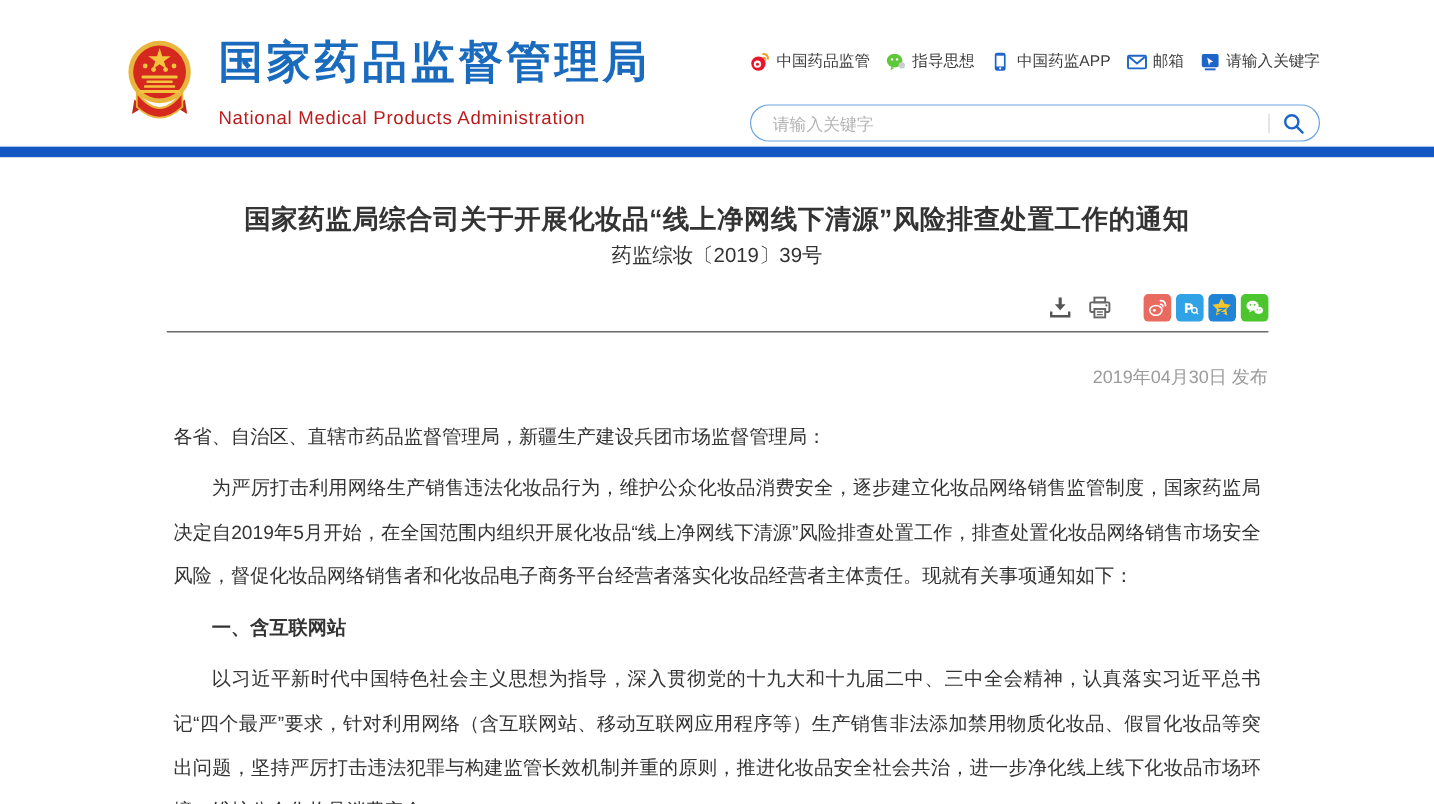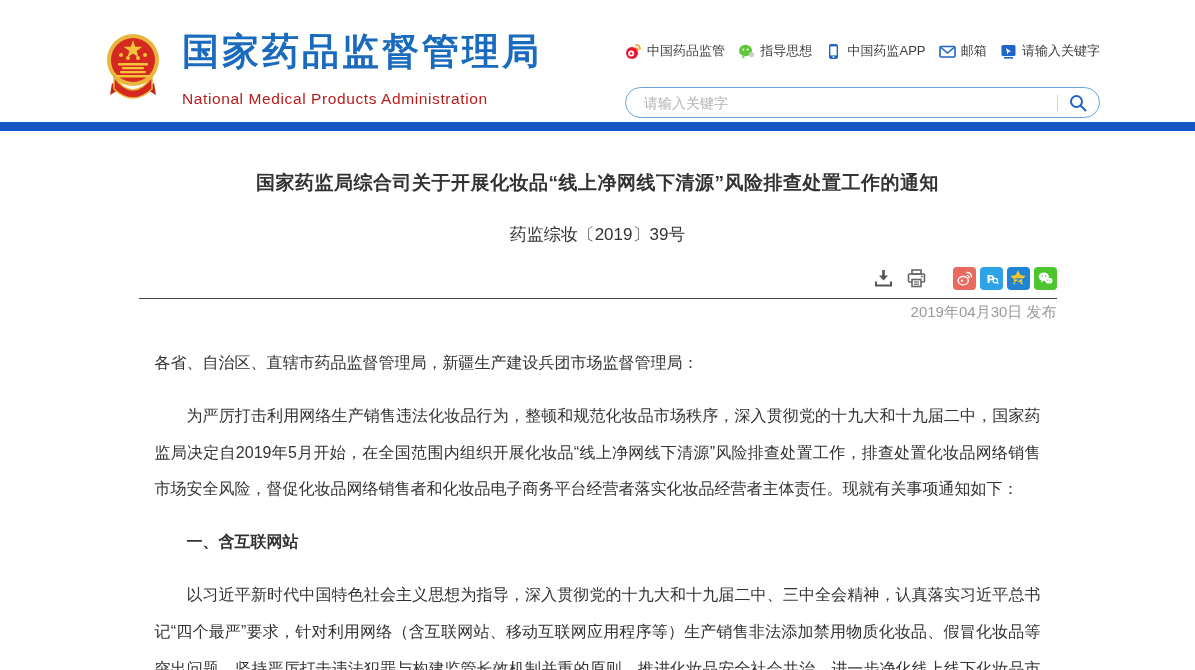--- a/index.html
+++ b/index.html
@@ -38,44 +38,44 @@
   }
   .search-input::placeholder { color:#b3b3b3; }
   .search-divider { width:1px; height:16px; background:#d5d5d5; margin-right:9px; }
   .search-btn { width:22px; height:22px; border:none; background:transparent; cursor:pointer; padding:0; display:flex; }
 
   .blue-bar { height:9px; background:#1356c4; width:100%; }
 
   
   .article { width:918px; margin:0 auto; }
   .article-title {
-    margin-top:33px; text-align:center; font-size:19px; font-weight:bold;
+    margin-top:33px; text-align:center; font-size:22px; font-weight:bold;
     line-height:37px; color:#333; letter-spacing:0.5px;
   }
-  .doc-number { margin-top:22px; text-align:center; font-size:17px; color:#333; }
+  .doc-number { text-align:center; font-size:17px; color:#333; }
 
   .action-row {
     margin-top:20px; display:flex; justify-content:flex-end; align-items:center; gap:12px; height:24px;
   }
   .tool-icon { width:21px; height:21px; display:inline-flex; cursor:pointer; }
   .share-group { display:flex; gap:4px; margin-left:14px; }
   .share-icon {
     width:23px; height:23px; border-radius:4px; display:inline-flex;
     align-items:center; justify-content:center; cursor:pointer;
   }
   .share-weibo  { background:#e96a5f; }
   .share-baidu  { background:#30a2e6; }
   .share-qzone  { background:#1f84d6; }
   .share-wechat { background:#4dc52f; }
 
   .divider { margin-top:8px; border:none; border-top:1px solid #454545; }
-  .publish-date { margin-top:4px; text-align:right; font-size:15px; color:#9a9a9a; }
+  .publish-date { margin-top:28px; text-align:right; font-size:15px; color:#9a9a9a; }
 
   .article-body { margin-top:23px; font-size:16px; line-height:36.8px; text-align:justify; }
-  .article-body p { margin:16px; }
+  .article-body p { margin:6px; }
   .para { text-indent:2em; }
   .section-heading { text-indent:2em; font-weight:bold; }
 </style>
 </head>
 <body>
 
 <div class="page">
 
   <header class="site-header">
     <div class="brand">
@@ -230,19 +230,19 @@
           </svg>
         </span>
       </span>
     </div>
 
     <hr class="divider">
     <div class="publish-date">2019年04月30日 发布</div>
 
     <div class="article-body">
       <p class="salutation">各省、自治区、直辖市药品监督管理局，新疆生产建设兵团市场监督管理局：</p>
-      <p class="para">为严厉打击利用网络生产销售违法化妆品行为，整顿和规范化妆品市场秩序，深入贯彻党的十九大和十九届二中，国家药监局决定自2019年5月开始，在全国范围内组织开展化妆品“线上净网线下清源”风险排查处置工作，排查处置化妆品网络销售市场安全风险，督促化妆品网络销售者和化妆品电子商务平台经营者落实化妆品经营者主体责任。现就有关事项通知如下：</p>
+      <p class="para">为严厉打击利用网络生产销售违法化妆品行为，维护公众化妆品消费安全，逐步建立化妆品网络销售监管制度，国家药监局决定自2019年5月开始，在全国范围内组织开展化妆品“线上净网线下清源”风险排查处置工作，排查处置化妆品网络销售市场安全风险，督促化妆品网络销售者和化妆品电子商务平台经营者落实化妆品经营者主体责任。现就有关事项通知如下：</p>
       <p class="section-heading">一、含互联网站</p>
       <p class="para">以习近平新时代中国特色社会主义思想为指导，深入贯彻党的十九大和十九届二中、三中全会精神，认真落实习近平总书记“四个最严”要求，针对利用网络（含互联网站、移动互联网应用程序等）生产销售非法添加禁用物质化妆品、假冒化妆品等突出问题，坚持严厉打击违法犯罪与构建监管长效机制并重的原则，推进化妆品安全社会共治，进一步净化线上线下化妆品市场环境，维护公众化妆品消费安全。</p>
     </div>
   </main>
 
 </div>
 
 </body></html>

